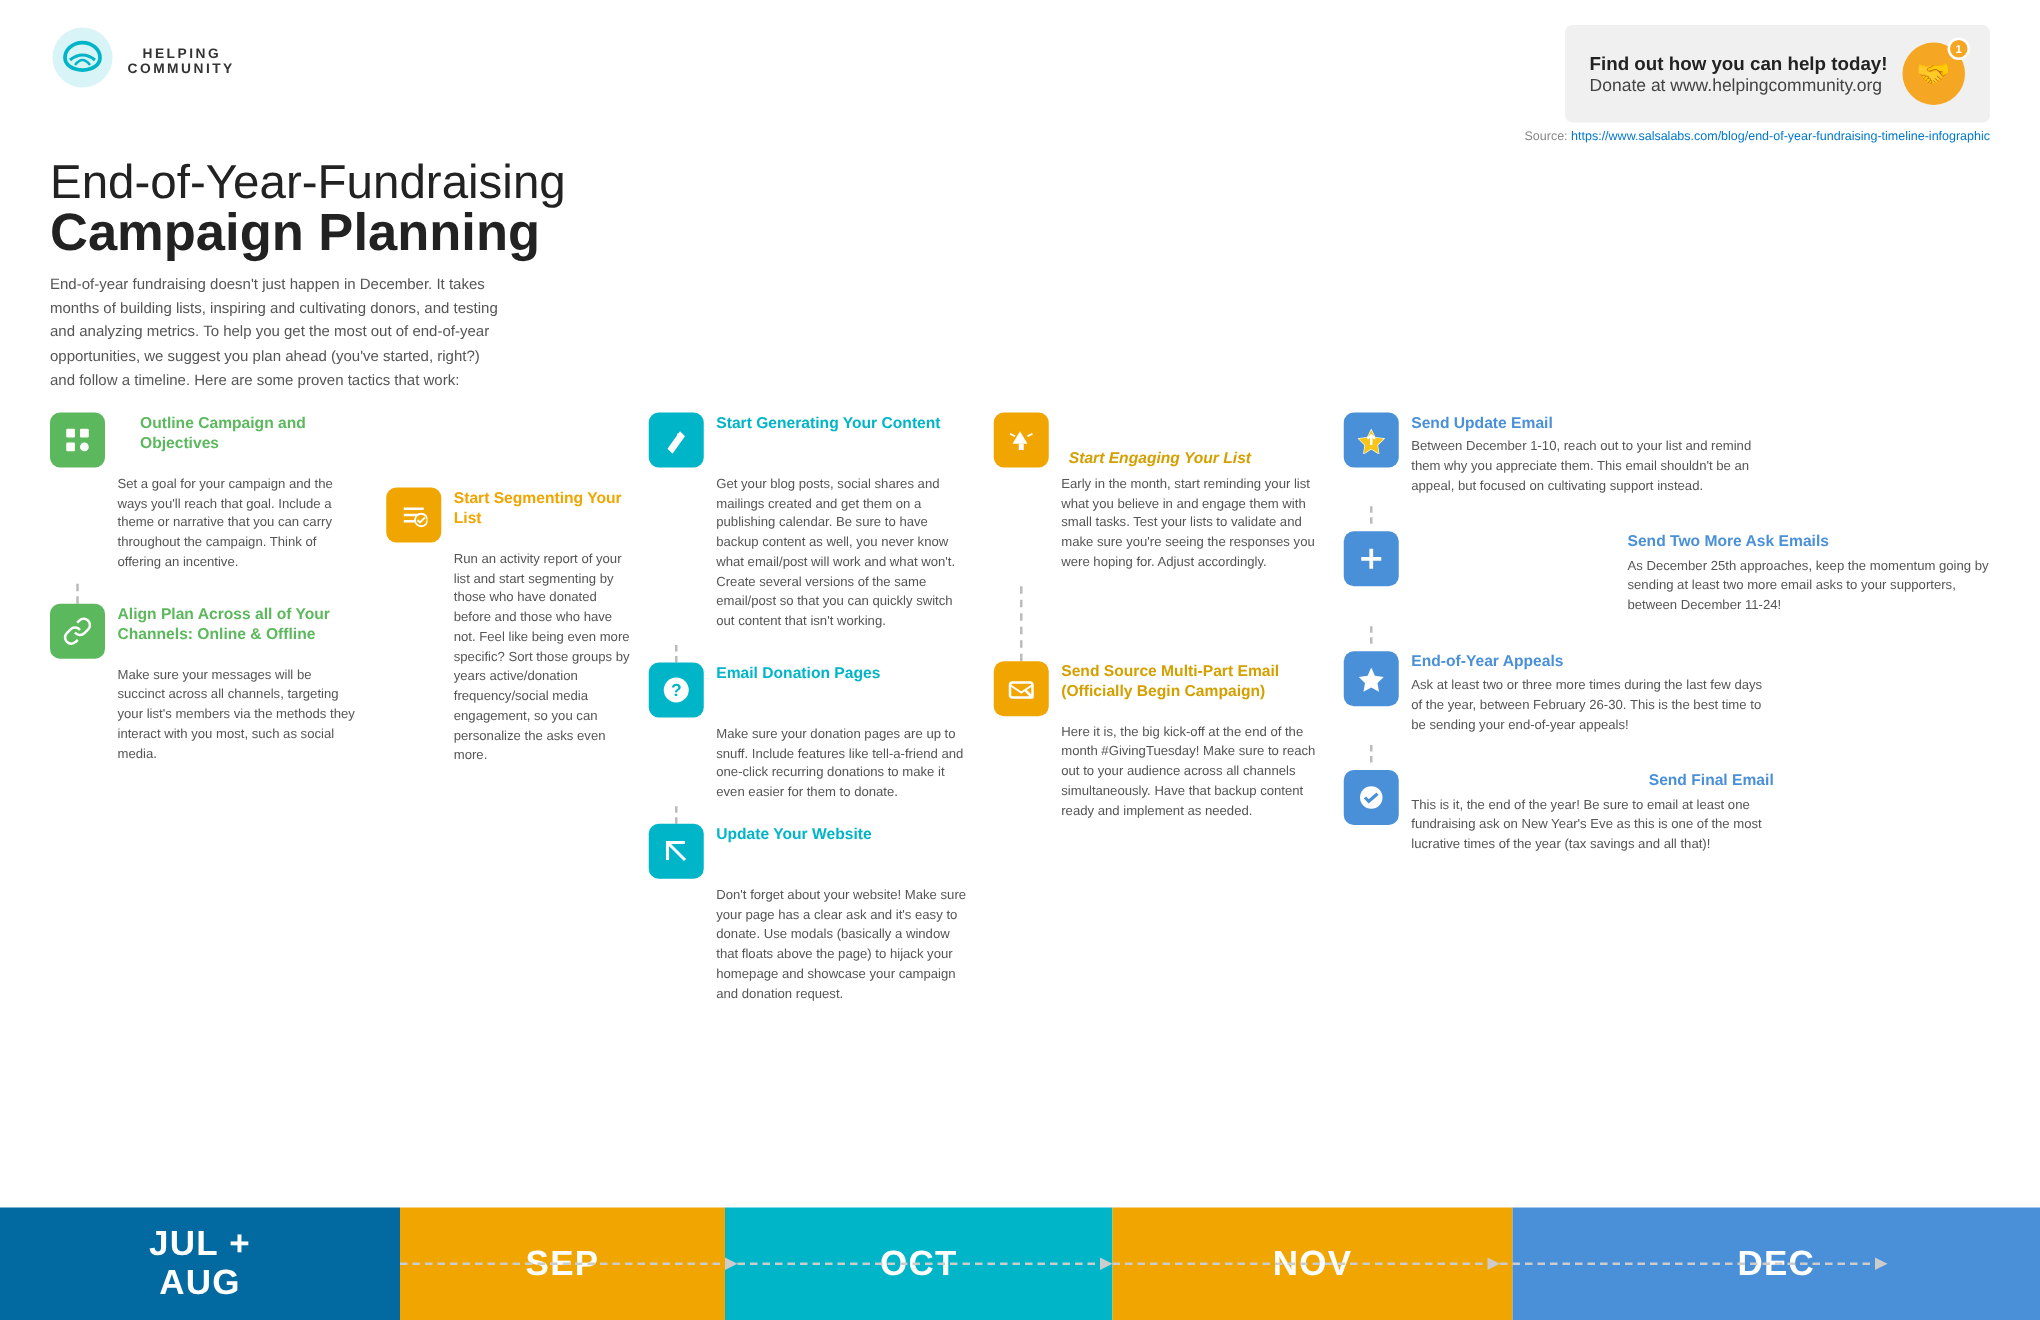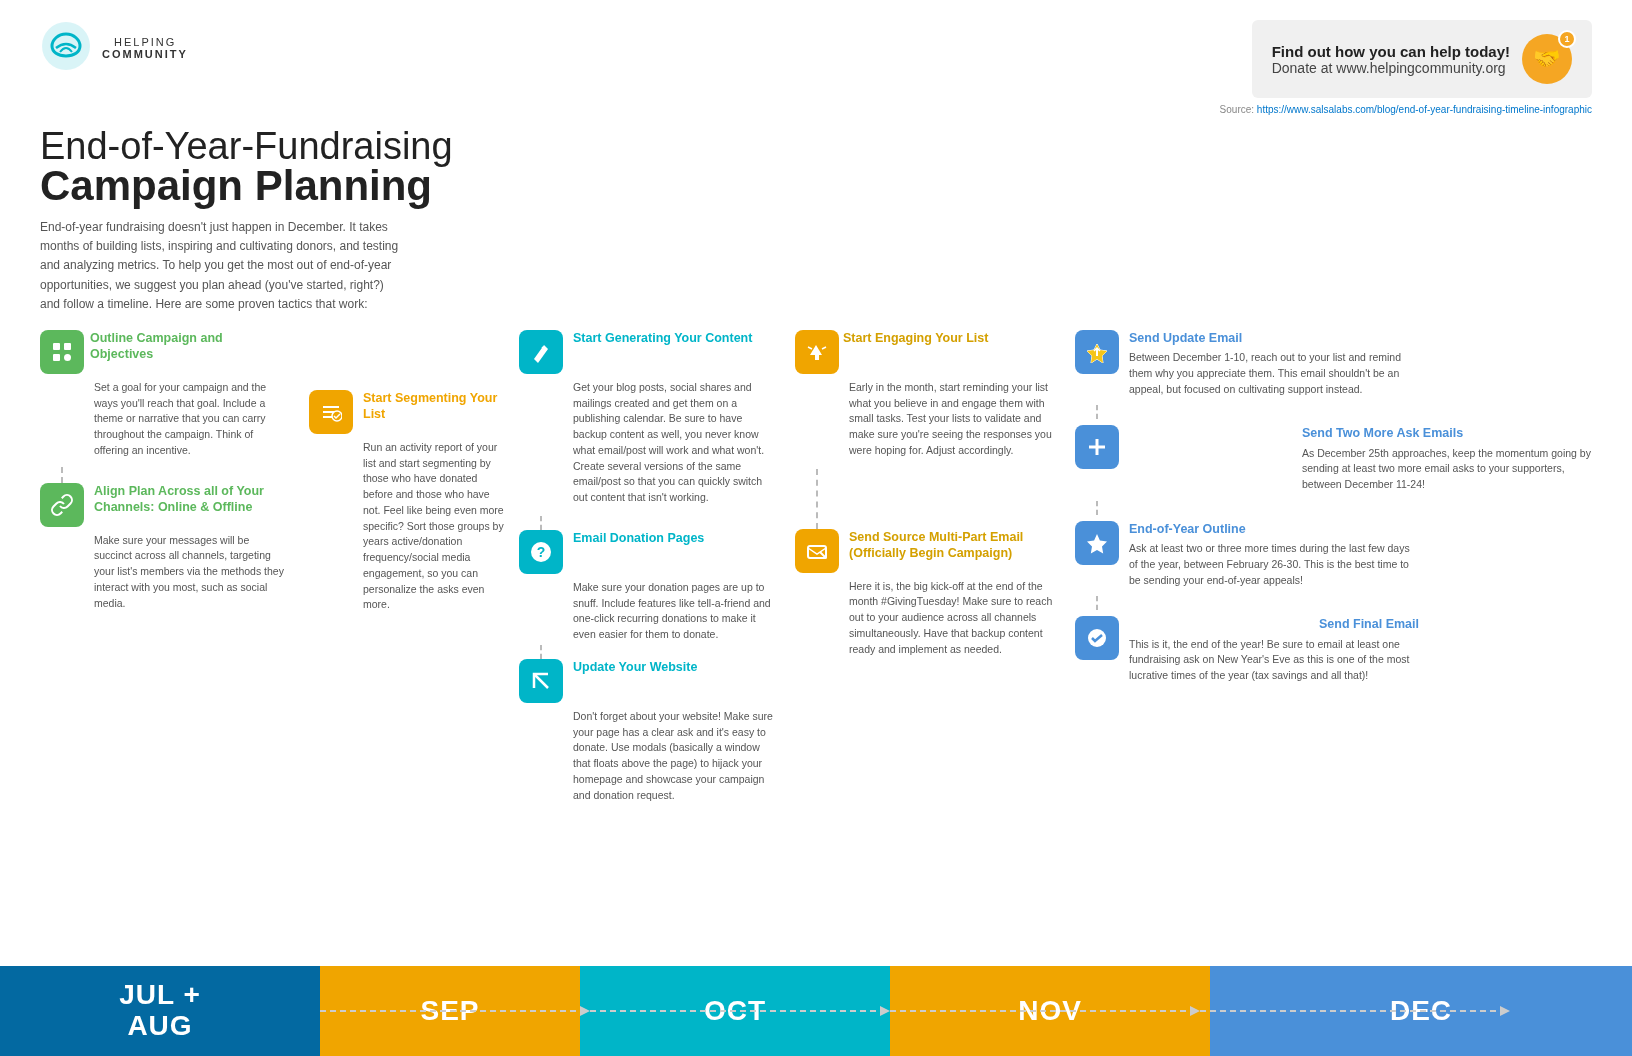--- a/index.html
+++ b/index.html
@@ -138,21 +138,21 @@
       <div class="logo-area">
         <div>
           <svg width="52" height="52" viewBox="0 0 52 52">
             <circle cx="26" cy="26" r="24" fill="#00b5c8" opacity="0.15"></circle>
             <path d="M26 14 C18 14 12 20 12 26 C12 32 18 36 26 36 C34 36 40 32 40 26 C40 20 34 14 26 14Z" fill="none" stroke="#00b5c8" stroke-width="3"></path>
             <path d="M16 28 Q26 20 36 28" fill="none" stroke="#00b5c8" stroke-width="2.5"></path>
             <path d="M20 32 Q26 24 32 32" fill="none" stroke="#00b5c8" stroke-width="2"></path>
           </svg>
         </div>
         <div class="logo-text">
-          <span style="font-size:11px;font-weight:400;color:#333;letter-spacing:2px;padding-left:12px;">HELPING</span>
+          <span style="font-size:11px;font-weight:700;color:#333;letter-spacing:2px;padding-left:12px;">HELPING</span>
           <span style="font-size:11px;font-weight:800;color:#333;letter-spacing:2px;">COMMUNITY</span>
         </div>
       </div>
     </div>
 
     <div class="right-top">
       <div class="donate-box">
         <div class="donate-box-text">
           <div class="donate-box-title">Find out how you can help today!</div>
           <div class="donate-box-url">Donate at www.helpingcommunity.org</div>
@@ -173,21 +173,21 @@
     <div style="font-size:38px;font-weight:300;color:#222;">End-of-Year-Fundraising</div>
     <div style="font-size:42px;font-weight:900;color:#222;margin-top:-6px;">Campaign Planning</div>
   </div>
 
   <div style="padding: 8px 40px 0 40px; max-width:440px; font-size:12px; color:#555; line-height:1.6;">End-of-year fundraising doesn't just happen in December. It takes months of building lists, inspiring and cultivating donors, and testing and analyzing metrics. To help you get the most out of end-of-year opportunities, we suggest you plan ahead (you've started, right?) and follow a timeline. Here are some proven tactics that work:</div>
 
   <div style="display:flex; padding: 16px 40px 0 40px; gap:0; align-items:flex-start; position:relative;">
 
     <div style="width:245px; flex-shrink:0;">
 
-      <div style="display:flex;align-items:flex-start;gap:6px;">
+      <div style="display:flex;align-items:flex-start;gap:28px;">
         <div style="width:44px;height:44px;background:#5cb85c;border-radius:8px;display:flex;align-items:center;justify-content:center;flex-shrink:0;font-size:18px;">
           <svg width="24" height="24" viewBox="0 0 24 24" fill="white">
             <rect x="3" y="3" width="7" height="7" rx="1"></rect>
             <rect x="14" y="3" width="7" height="7" rx="1"></rect>
             <rect x="3" y="14" width="7" height="7" rx="1"></rect>
             <circle cx="17.5" cy="17.5" r="3.5"></circle>
           </svg>
         </div>
         <div>
           <div style="font-size:12.5px;font-weight:bold;color:#5cb85c;line-height:1.3;">Outline Campaign and Objectives</div>
@@ -273,21 +273,21 @@
         </div>
         <div>
           <div style="font-size:12.5px;font-weight:bold;color:#00b5c8;line-height:1.3;">Update Your Website</div>
         </div>
       </div>
       <div style="font-size:10.5px;color:#555;line-height:1.5;margin-top:6px;padding-left:54px;">Don't forget about your website! Make sure your page has a clear ask and it's easy to donate. Use modals (basically a window that floats above the page) to hijack your homepage and showcase your campaign and donation request.</div>
     </div>
 
     <div style="width:280px; flex-shrink:0; padding-left:20px;">
 
-      <div style="display:flex;align-items:flex-start;gap:4px;">
+      <div style="display:flex;align-items:flex-end;gap:16px;font-style:italic;">
         <div style="width:44px;height:44px;background:#f0a500;border-radius:8px;display:flex;align-items:center;justify-content:center;flex-shrink:0;">
           <svg width="22" height="22" viewBox="0 0 22 22" fill="white">
             <path d="M4 14 L10 4 L16 14 Z" fill="white"></path>
             <rect x="9" y="14" width="4" height="5" fill="white"></rect>
             <line x1="2" y1="6" x2="6" y2="8" stroke="white" stroke-width="1.5"></line>
             <line x1="20" y1="6" x2="16" y2="8" stroke="white" stroke-width="1.5"></line>
           </svg>
         </div>
         <div>
           <div style="font-size:12.5px;font-weight:bold;color:#d4a000;line-height:1.3;">Start Engaging Your List</div>
@@ -347,21 +347,21 @@
 
       <div style="width:2px;height:14px;border-left:2px dashed #bbb;margin-left:21px;"></div>
 
       <div style="display:flex;align-items:flex-start;gap:10px;margin-bottom:8px;margin-top:6px;">
         <div style="width:44px;height:44px;background:#4a90d9;border-radius:8px;display:flex;align-items:center;justify-content:center;flex-shrink:0;">
           <svg width="22" height="22" viewBox="0 0 22 22">
             <polygon points="11,2 13.9,8.5 21,9.6 16,14.4 17.2,21.4 11,18 4.8,21.4 6,14.4 1,9.6 8.1,8.5" fill="white"></polygon>
           </svg>
         </div>
         <div>
-          <div style="font-size:12.5px;font-weight:bold;color:#4a90d9;line-height:1.3;">End-of-Year Outline</div>
+          <div style="font-size:12.5px;font-weight:bold;color:#4a90d9;line-height:1.3;">End-of-Year Appeals</div>
           <div style="font-size:10.5px;color:#555;line-height:1.5;margin-top:4px;max-width:290px;">Ask at least two or three more times during the last few days of the year, between February 26-30. This is the best time to be sending your end-of-year appeals!</div>
         </div>
       </div>
 
       <div style="width:2px;height:14px;border-left:2px dashed #bbb;margin-left:21px;"></div>
 
       <div style="display:flex;align-items:flex-start;gap:10px;margin-top:6px;">
         <div style="width:44px;height:44px;background:#4a90d9;border-radius:8px;display:flex;align-items:center;justify-content:center;flex-shrink:0;">
           <svg width="22" height="22" viewBox="0 0 22 22">
             <circle cx="11" cy="11" r="9" fill="white"></circle>

